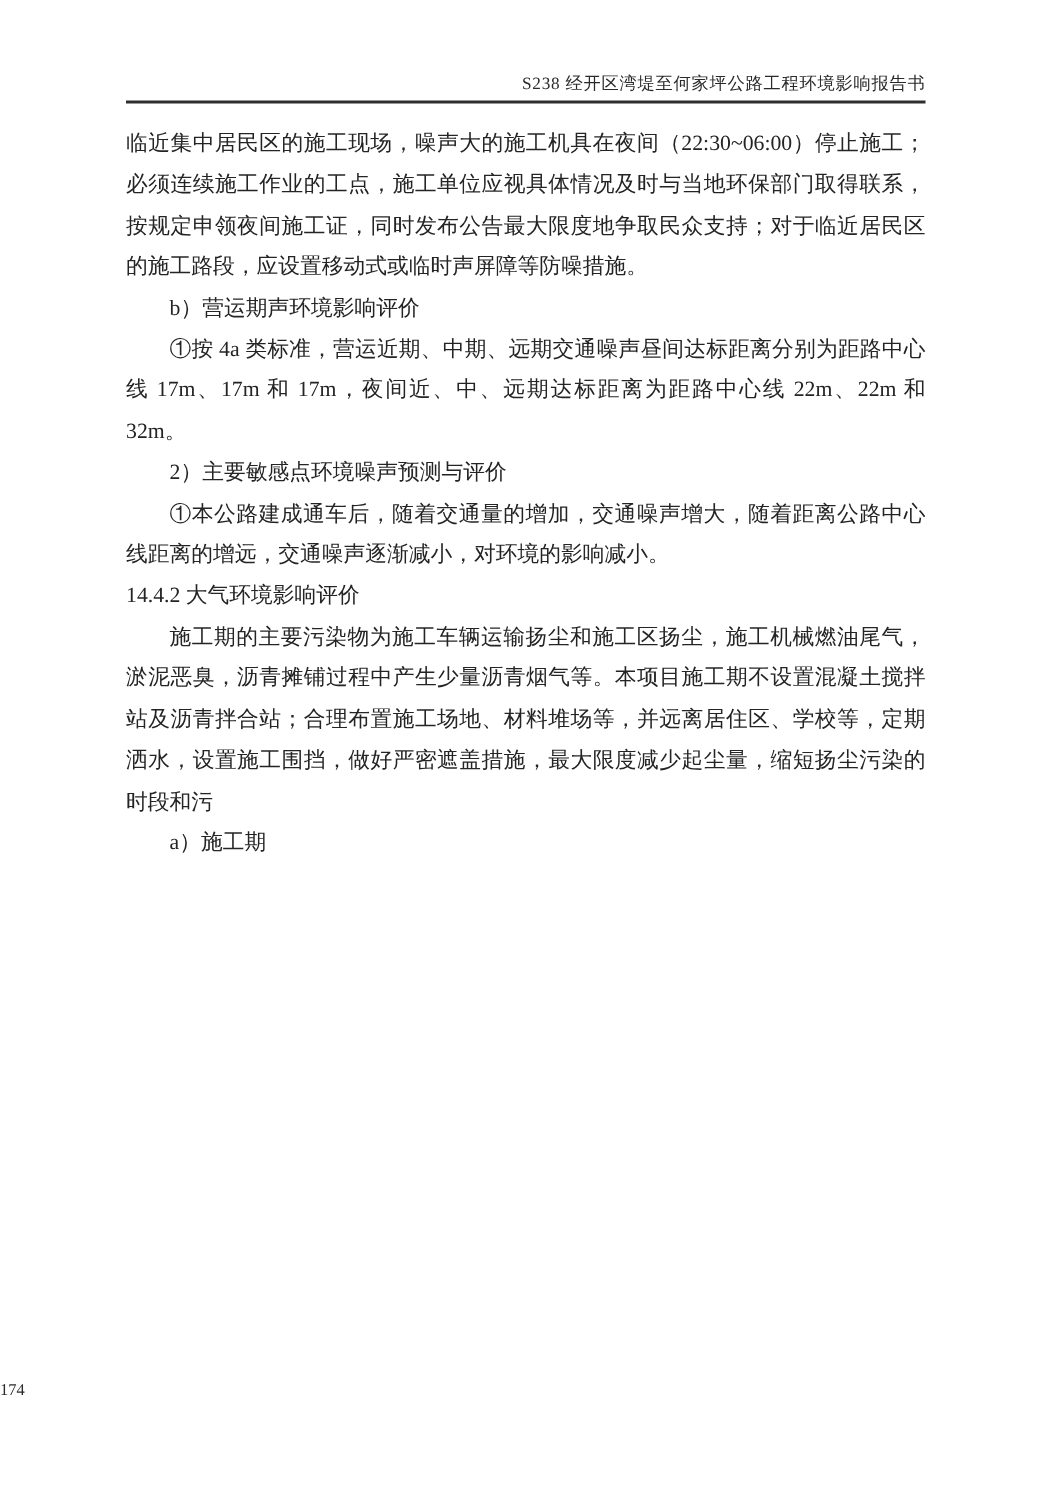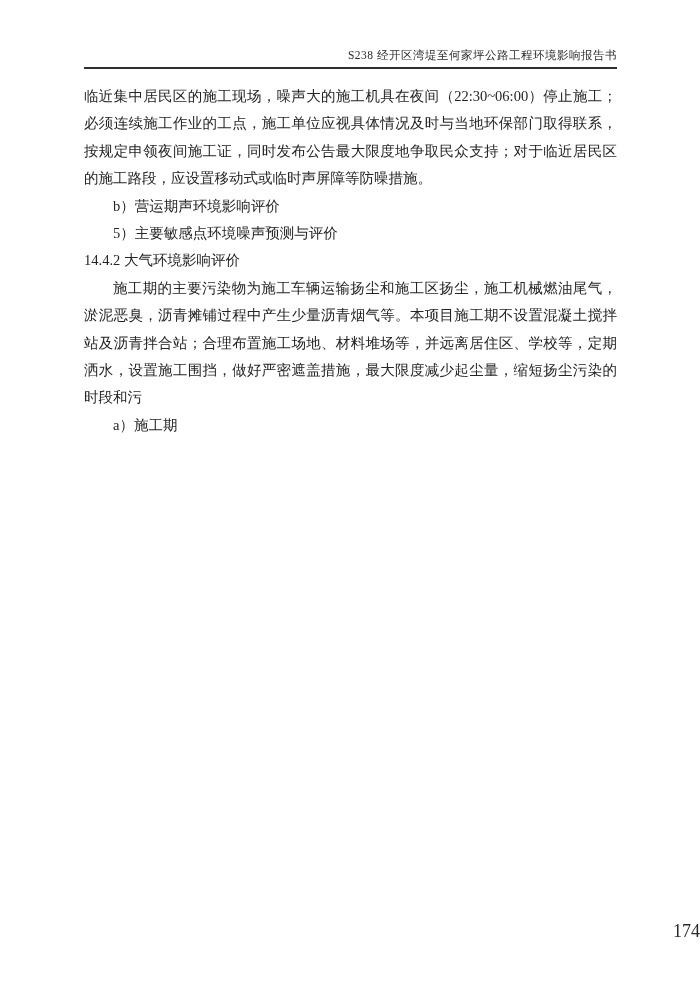--- a/index.html
+++ b/index.html
@@ -54,38 +54,40 @@
     text-indent: 2em;
   }
   .content p.heading {
     text-indent: 0;
   }
   .footer {
     position: absolute;
     left: 0;
     top: 921px;
     width: 700px;
-    text-align: right;
-    font-size: 18px;
+    text-align: left;
+    font-size: 11px;
     color: #2a2a2a;
   }
 </style>
 </head>
 <body>
 
 <div class="page">
 
   <div class="header-text">S238 经开区湾堤至何家坪公路工程环境影响报告书</div>
 
   <div class="header-rule"></div>
 
   <div class="content">
     <p class="cont">临近集中居民区的施工现场，噪声大的施工机具在夜间（22:30~06:00）停止施工；必须连续施工作业的工点，施工单位应视具体情况及时与当地环保部门取得联系，按规定申领夜间施工证，同时发布公告最大限度地争取民众支持；对于临近居民区的施工路段，应设置移动式或临时声屏障等防噪措施。</p>
     <p class="ind">b）营运期声环境影响评价</p>
-    <p class="ind">5）主要敏感点环境噪声预测与评价</p>
+    <p class="ind">①按 4a 类标准，营运近期、中期、远期交通噪声昼间达标距离分别为距路中心线 17m、17m 和 17m，夜间近、中、远期达标距离为距路中心线 22m、22m 和 32m。</p>
+    <p class="ind">2）主要敏感点环境噪声预测与评价</p>
+    <p class="ind">①本公路建成通车后，随着交通量的增加，交通噪声增大，随着距离公路中心线距离的增远，交通噪声逐渐减小，对环境的影响减小。</p>
     <p class="heading">14.4.2 大气环境影响评价</p>
     <p class="ind">施工期的主要污染物为施工车辆运输扬尘和施工区扬尘，施工机械燃油尾气，淤泥恶臭，沥青摊铺过程中产生少量沥青烟气等。本项目施工期不设置混凝土搅拌站及沥青拌合站；合理布置施工场地、材料堆场等，并远离居住区、学校等，定期洒水，设置施工围挡，做好严密遮盖措施，最大限度减少起尘量，缩短扬尘污染的时段和污</p>
     <p class="ind">a）施工期</p>
   </div>
 
   <div class="footer">174</div>
 
 </div>
 
 </body></html>

